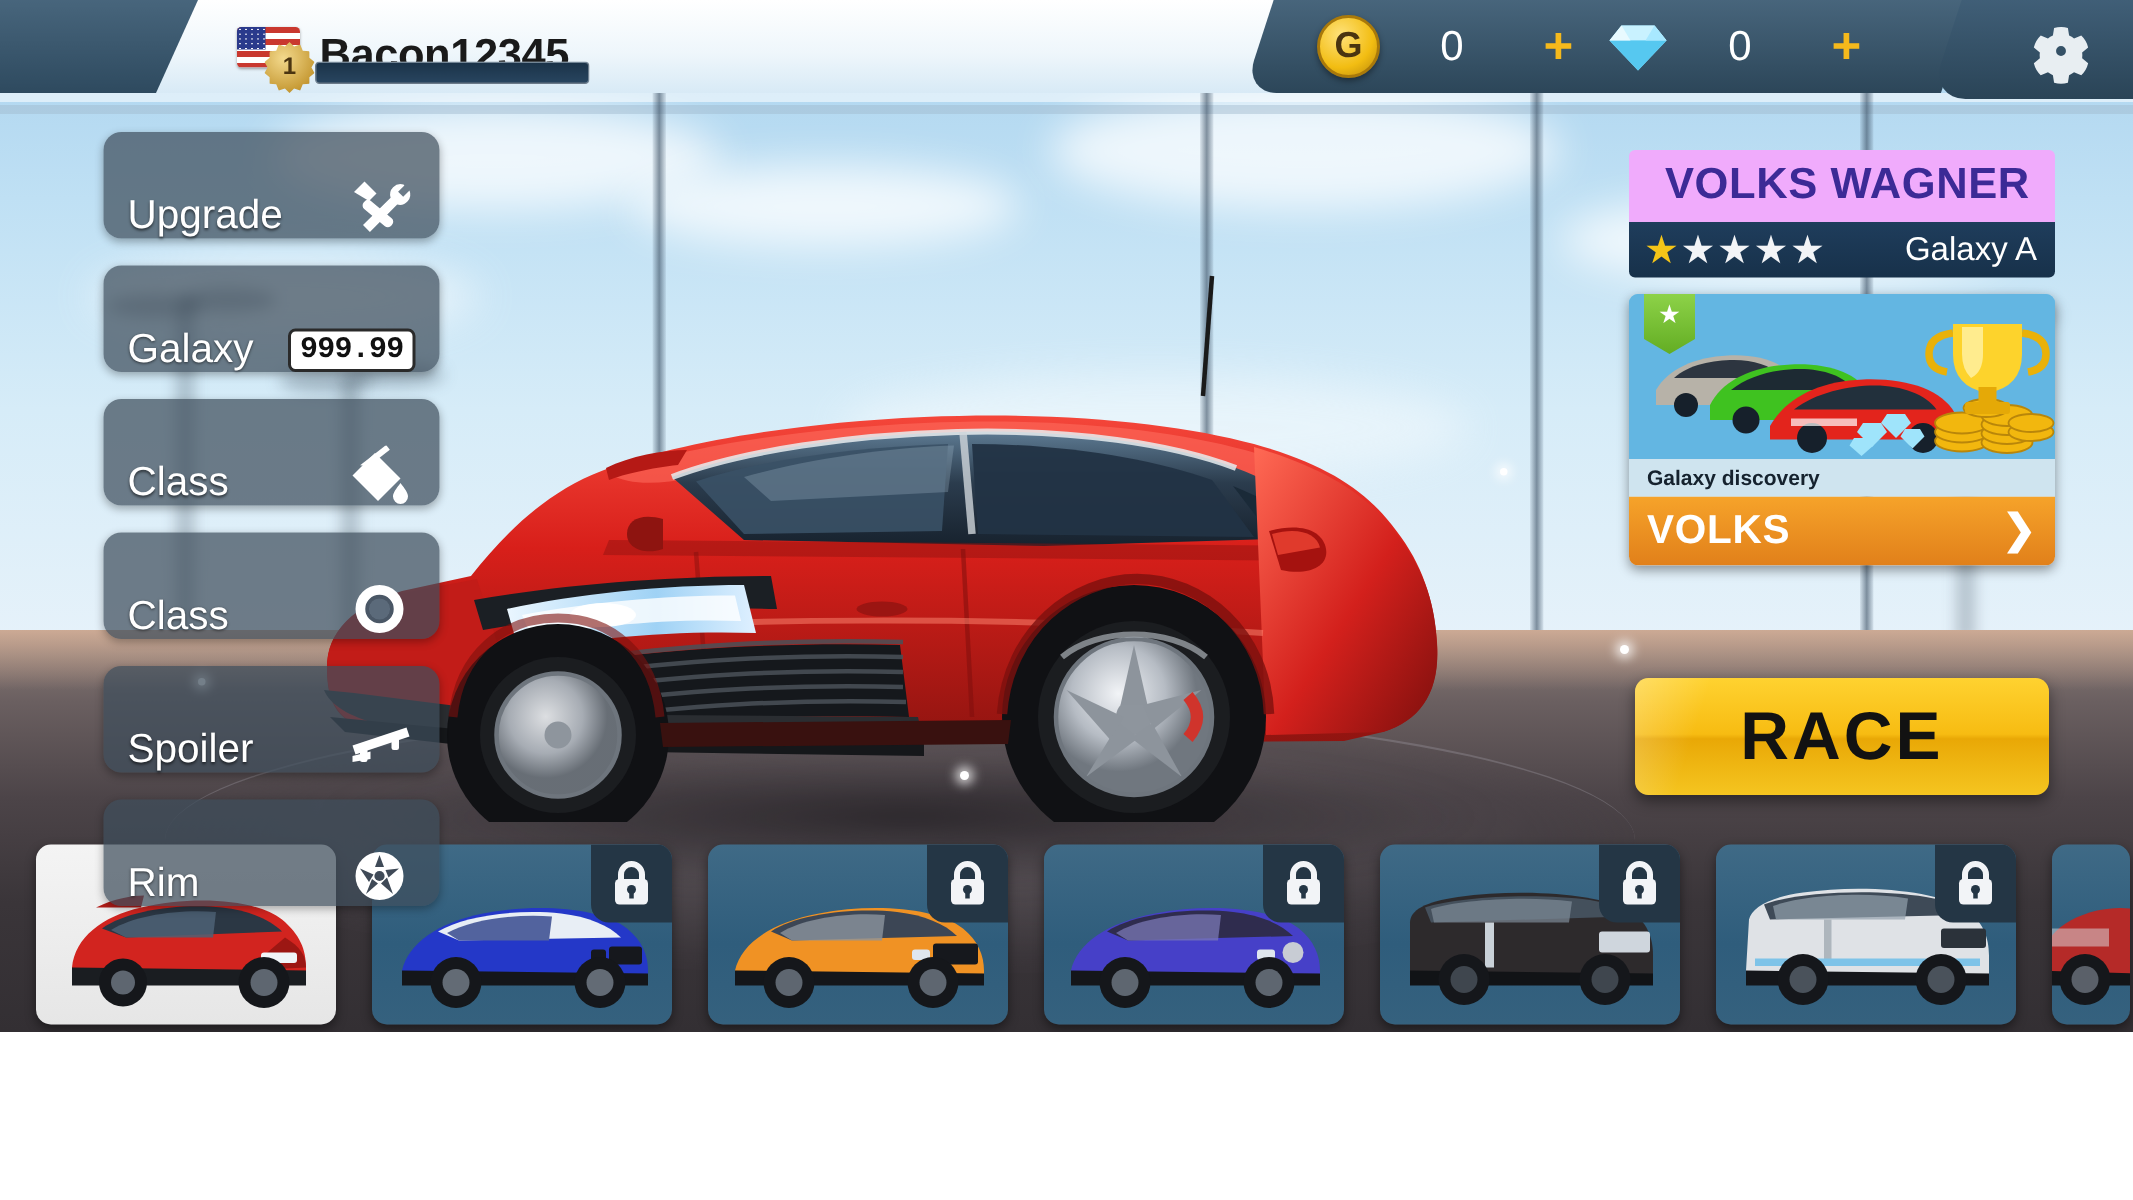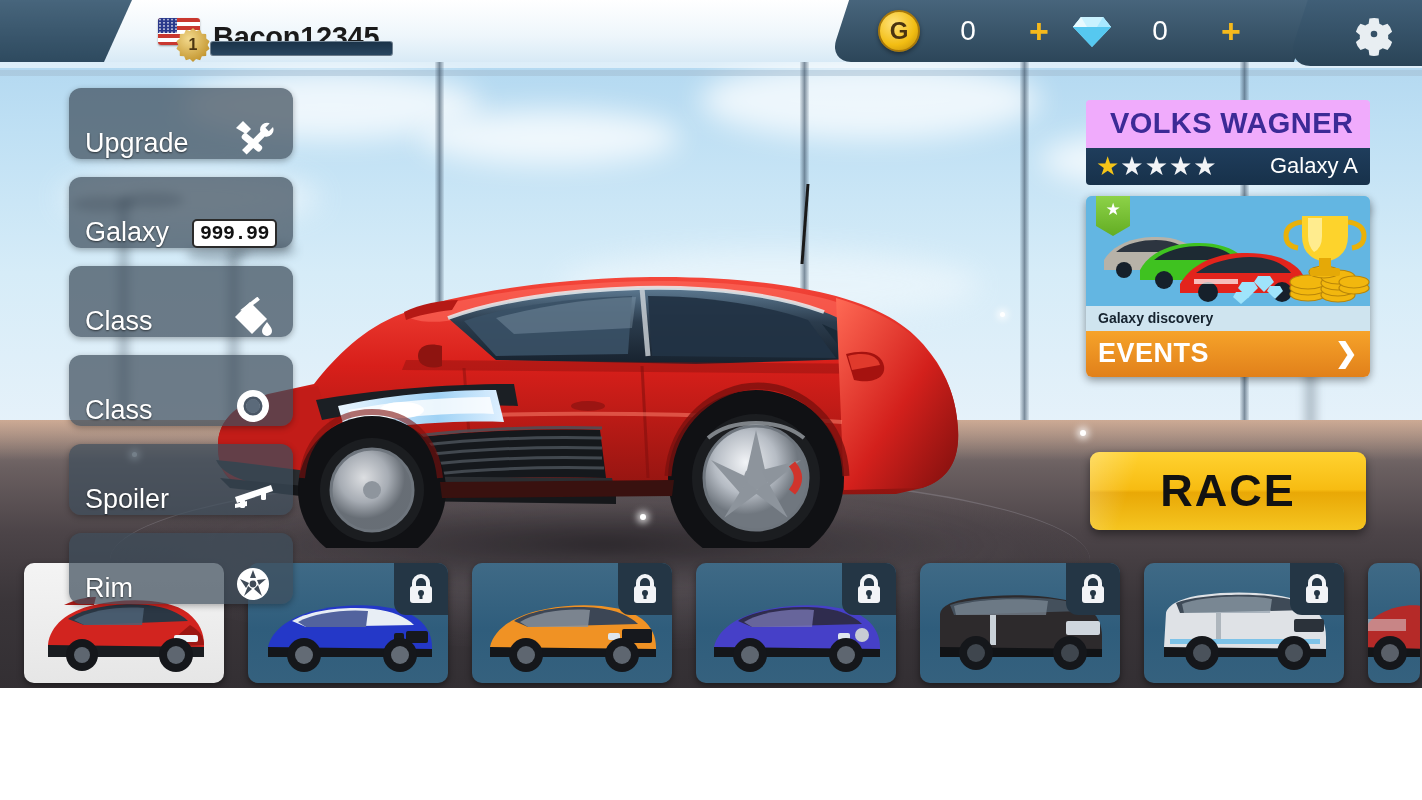--- a/index.html
+++ b/index.html
@@ -606,21 +606,21 @@
           <path d="M216 20 h46 v20 q0 22 -23 26 q-23 -4 -23 -26 z" fill="#fdd32c"></path>
           <path d="M222 22 h14 v18 q0 12 -8 16 q-6 -6 -6 -16z" fill="#fff3a8" opacity=".8"></path>
           <rect x="233" y="62" width="12" height="12" fill="#e5a907"></rect>
           <rect x="224" y="72" width="30" height="8" rx="2" fill="#e5a907"></rect>
         </g>
       </svg>
       <div class="ev-flag">★</div>
     </div>
     <div class="ev-label">Galaxy discovery</div>
     <div class="ev-cta">
-      <span>EVENTS</span>
+      <span>VOLKS</span>
       <span class="ev-chev">❯</span>
     </div>
   </div>
 
   <div class="race-btn">
     <span>RACE</span>
   </div>
 
   <div class="carousel">
 

